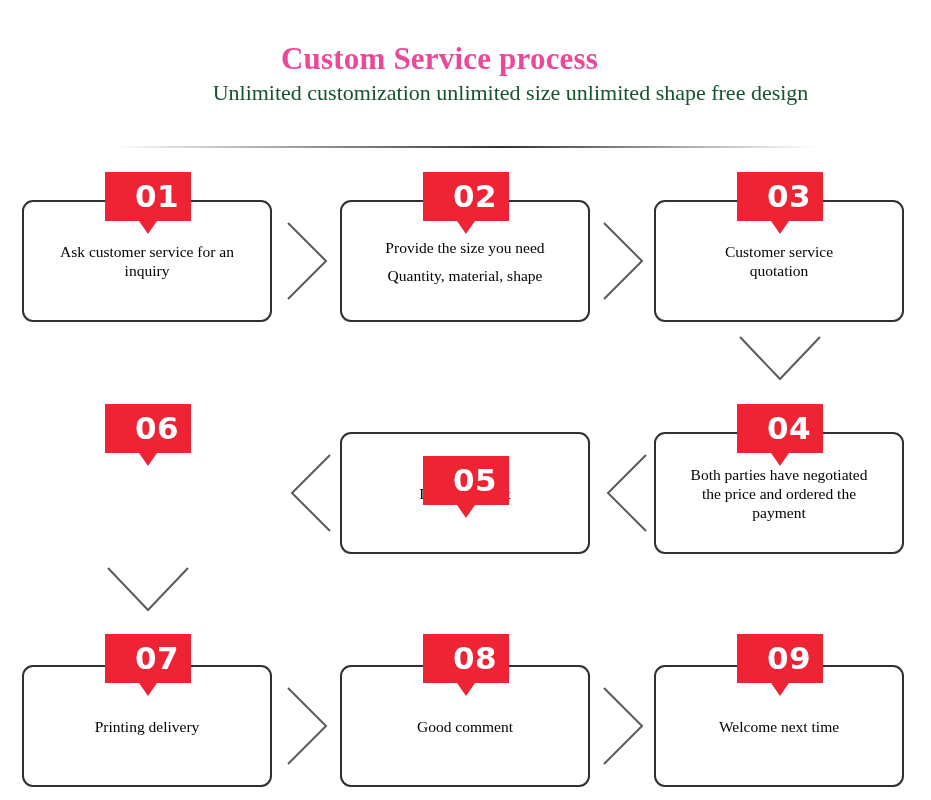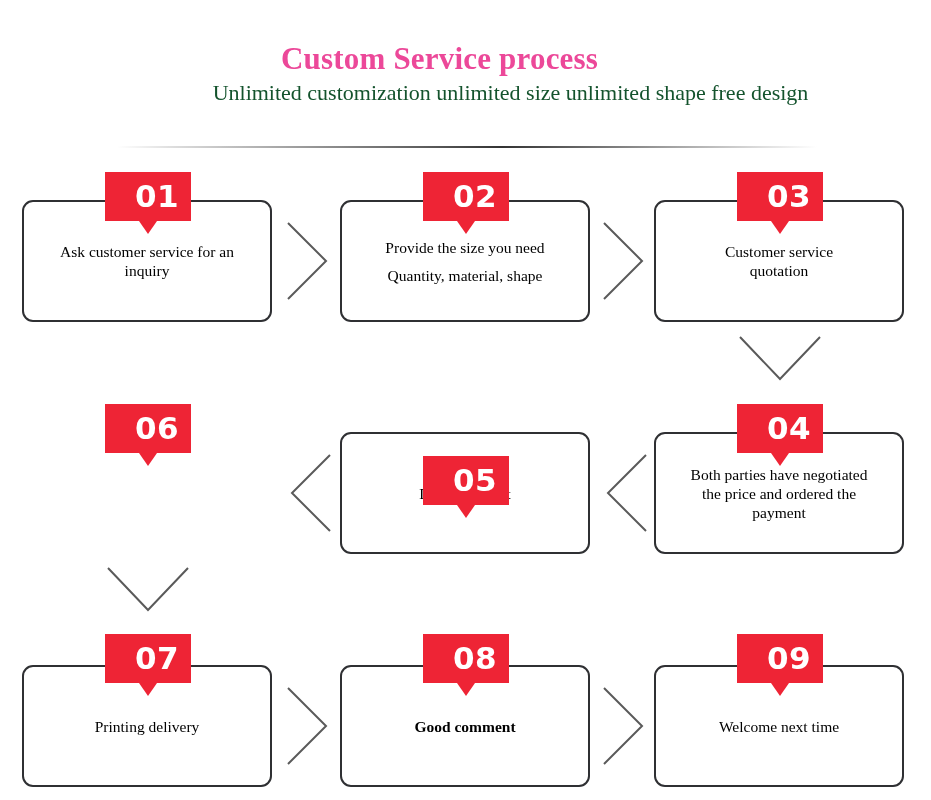--- a/index.html
+++ b/index.html
@@ -177,21 +177,21 @@
     <div class="step tight" style="left:22px;top:665px;">
       <div class="lines">
         <span class="ln">Printing delivery</span>
       </div>
     </div>
     <div class="badge" style="left:105px;top:634px;">
       <span class="num">07</span>
       <span class="tip"></span>
     </div>
 
-    <div class="step tight" style="left:340px;top:665px;font-weight:bold;">
+    <div class="step tight" style="left:340px;top:665px;">
       <div class="lines">
         <span class="ln">Good comment</span>
       </div>
     </div>
     <div class="badge" style="left:423px;top:634px;">
       <span class="num">08</span>
       <span class="tip"></span>
     </div>
 
     <div class="step tight" style="left:654px;top:665px;">

